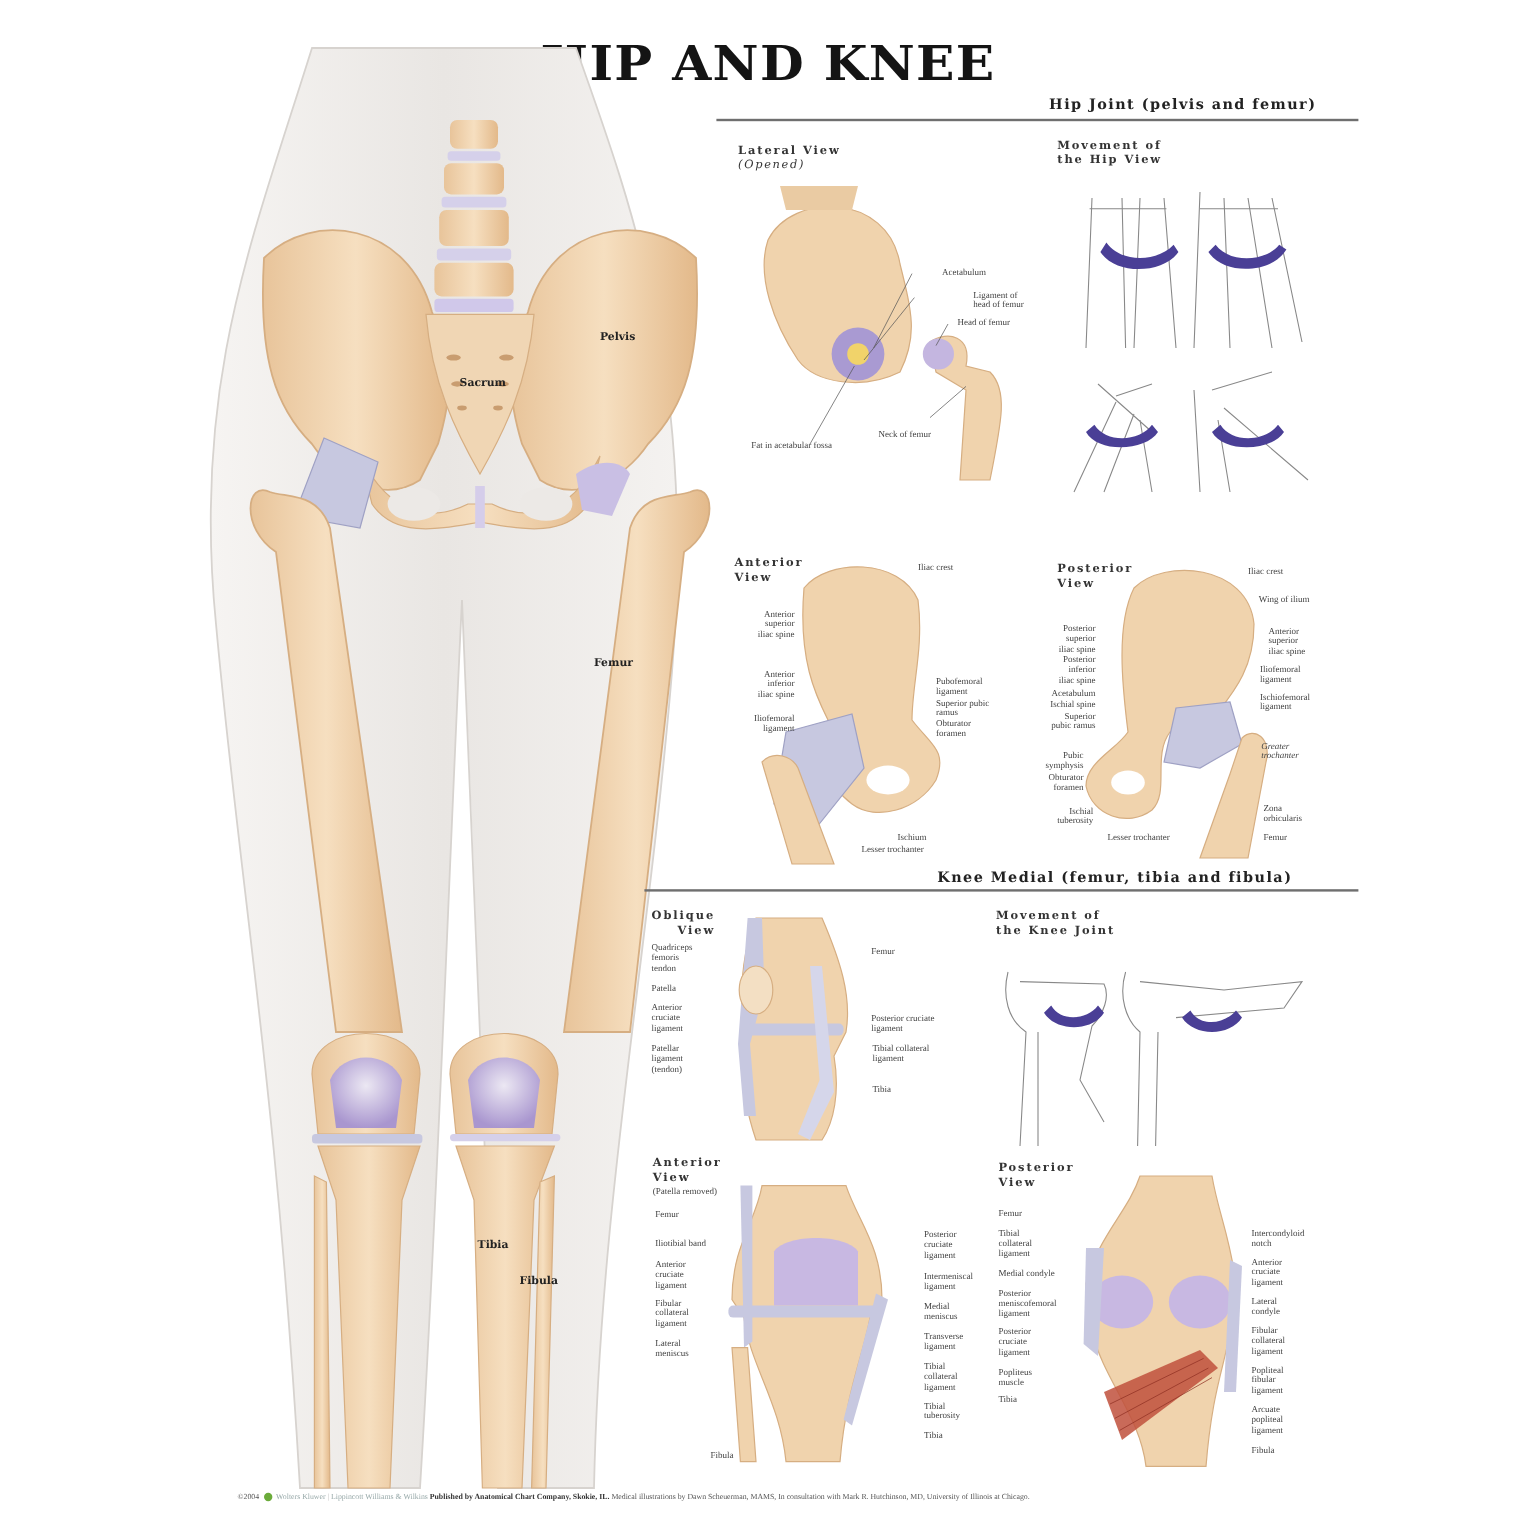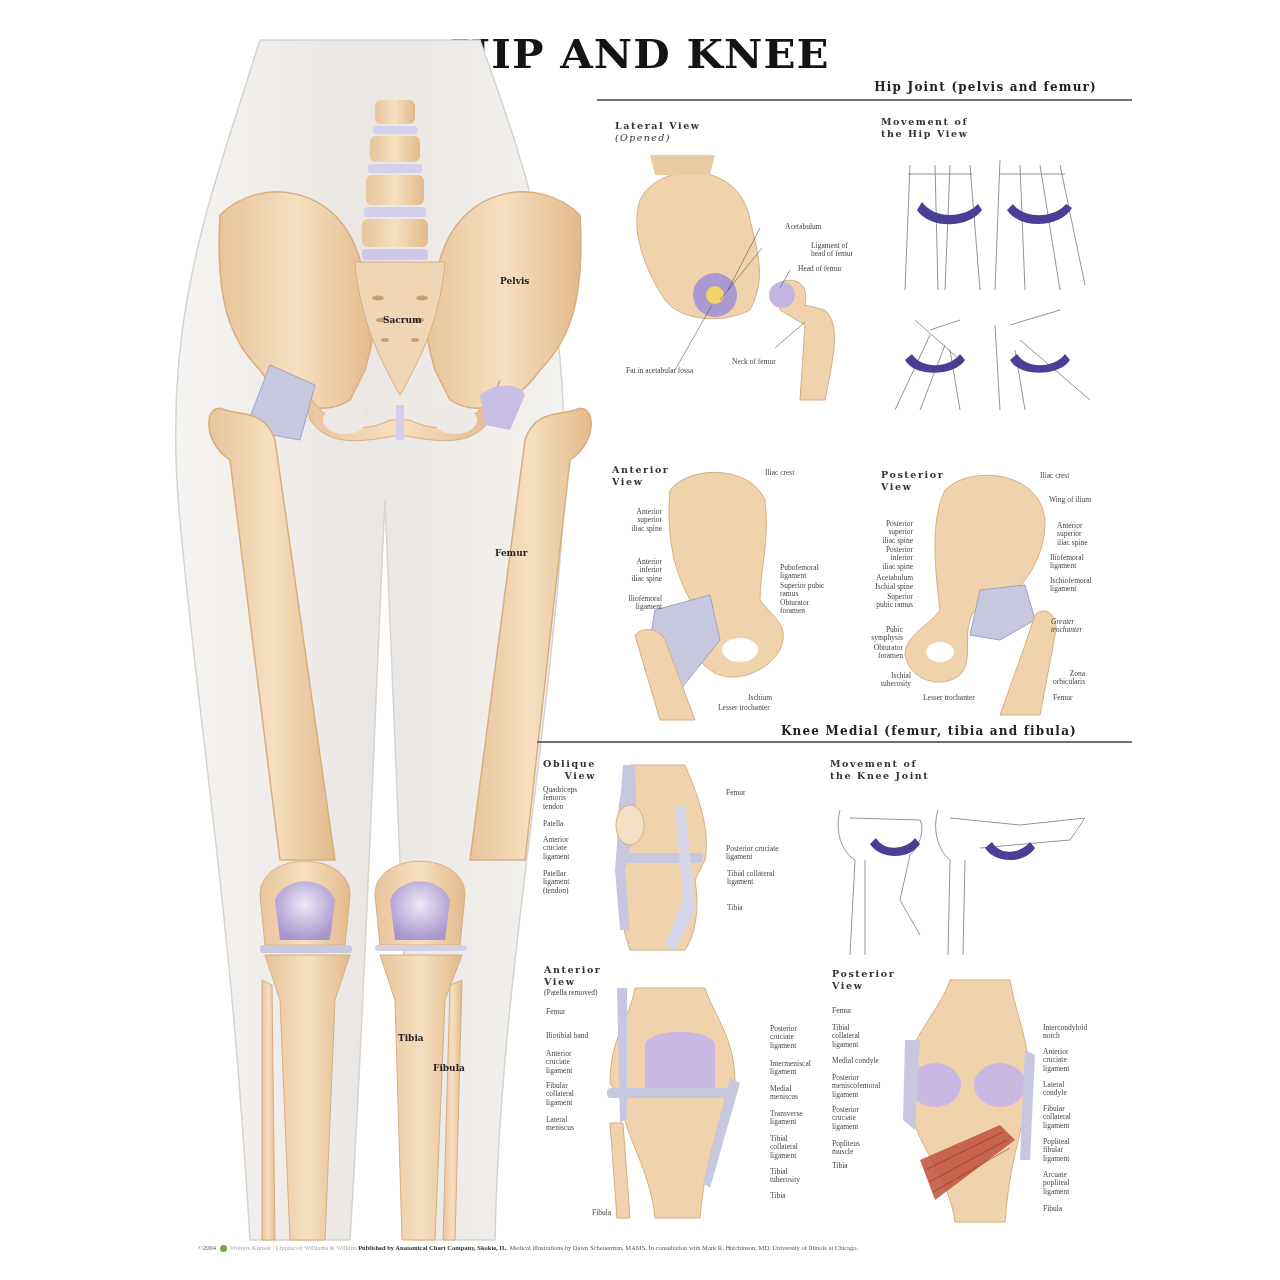--- a/index.html
+++ b/index.html
@@ -211,21 +211,21 @@
   <div class="abs lbl" style="left:199px;top:36px;">Wing of ilium</div>
   <div class="abs lbl" style="left:207px;top:62px;">Anterior
 superior
 iliac spine</div>
   <div class="abs lbl" style="left:200px;top:94px;">Iliofemoral
 ligament</div>
   <div class="abs lbl" style="left:200px;top:117px;">Ischiofemoral
 ligament</div>
   <div class="abs lbl" style="left:201px;top:158px;font-style:italic;">Greater
 trochanter</div>
-  <div class="abs lbl" style="left:203px;top:210px;text-align:right;">Zona
+  <div class="abs lbl" style="left:203px;top:210px;">Zona
 orbicularis</div>
   <div class="abs lbl" style="left:203px;top:234px;">Femur</div>
 </div>
 
 <div class="abs sec-head" style="left:700px;width:377px;top:724px;">Knee Medial (femur, tibia and fibula)</div>
 <div class="abs rule" style="left:537px;width:595px;top:741px;"></div>
 
 <div class="abs" style="left:535px;top:750px;width:280px;height:210px;">
   <div class="abs view-title" style="left:8px;top:8px;text-align:right;">
     <div>Oblique</div>

